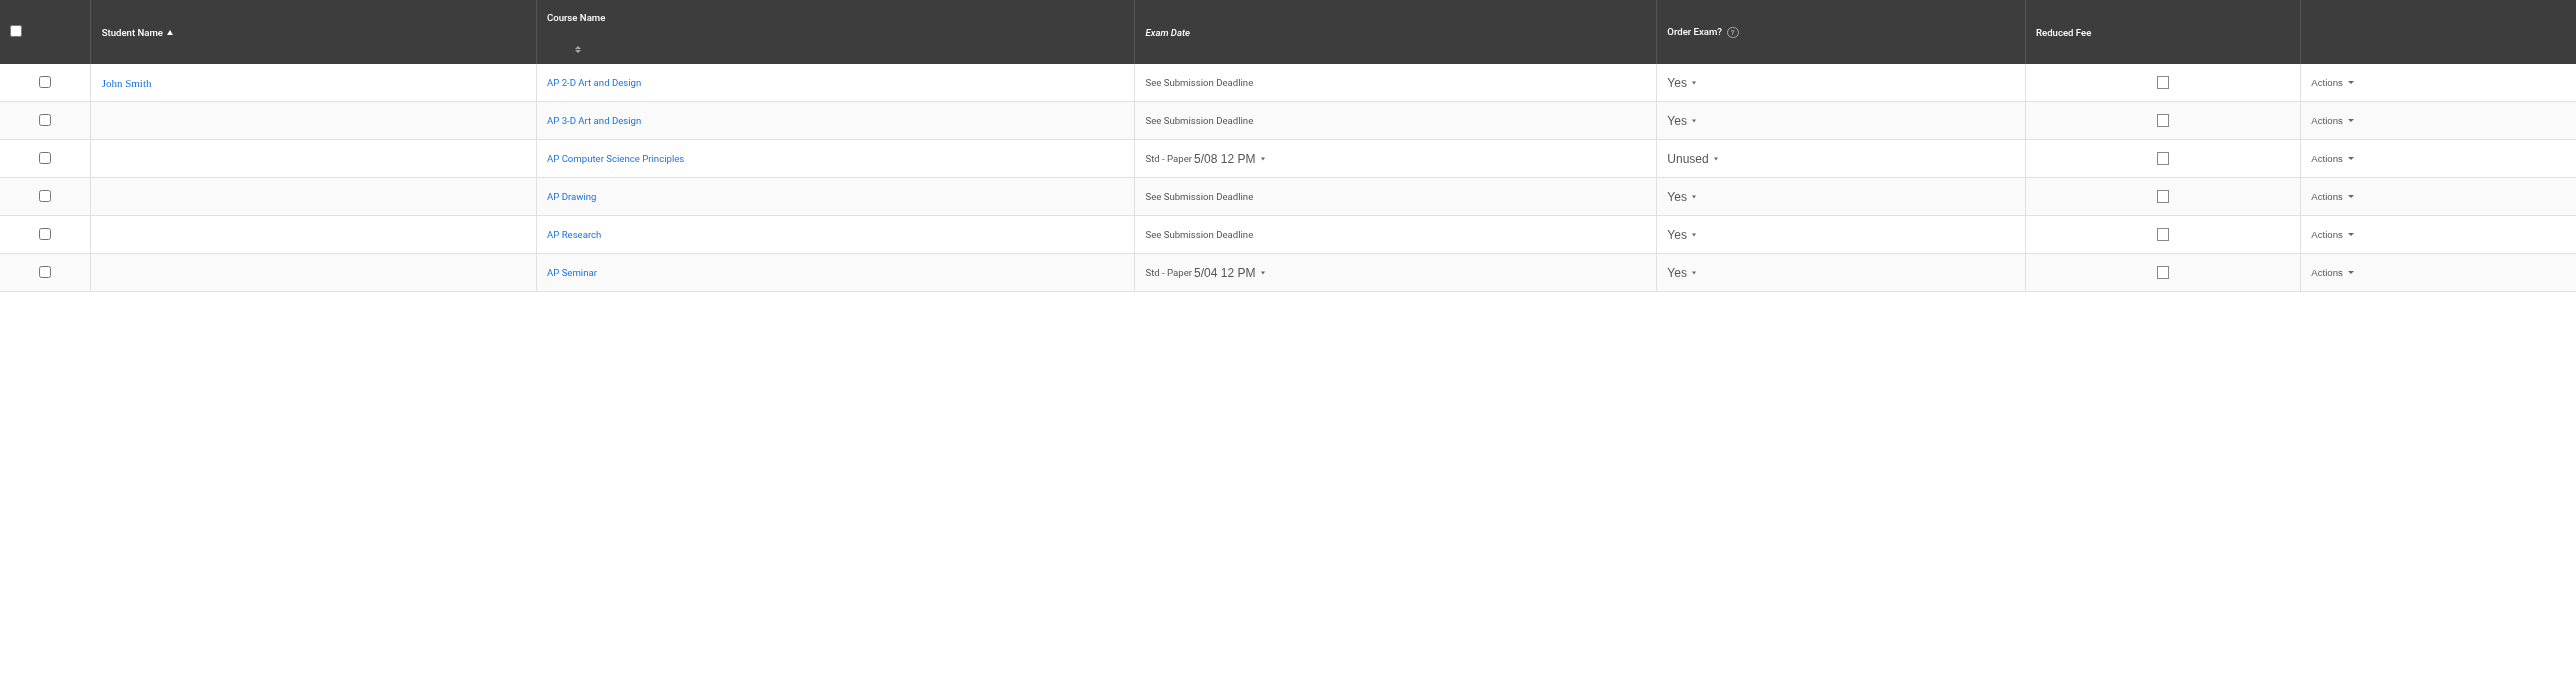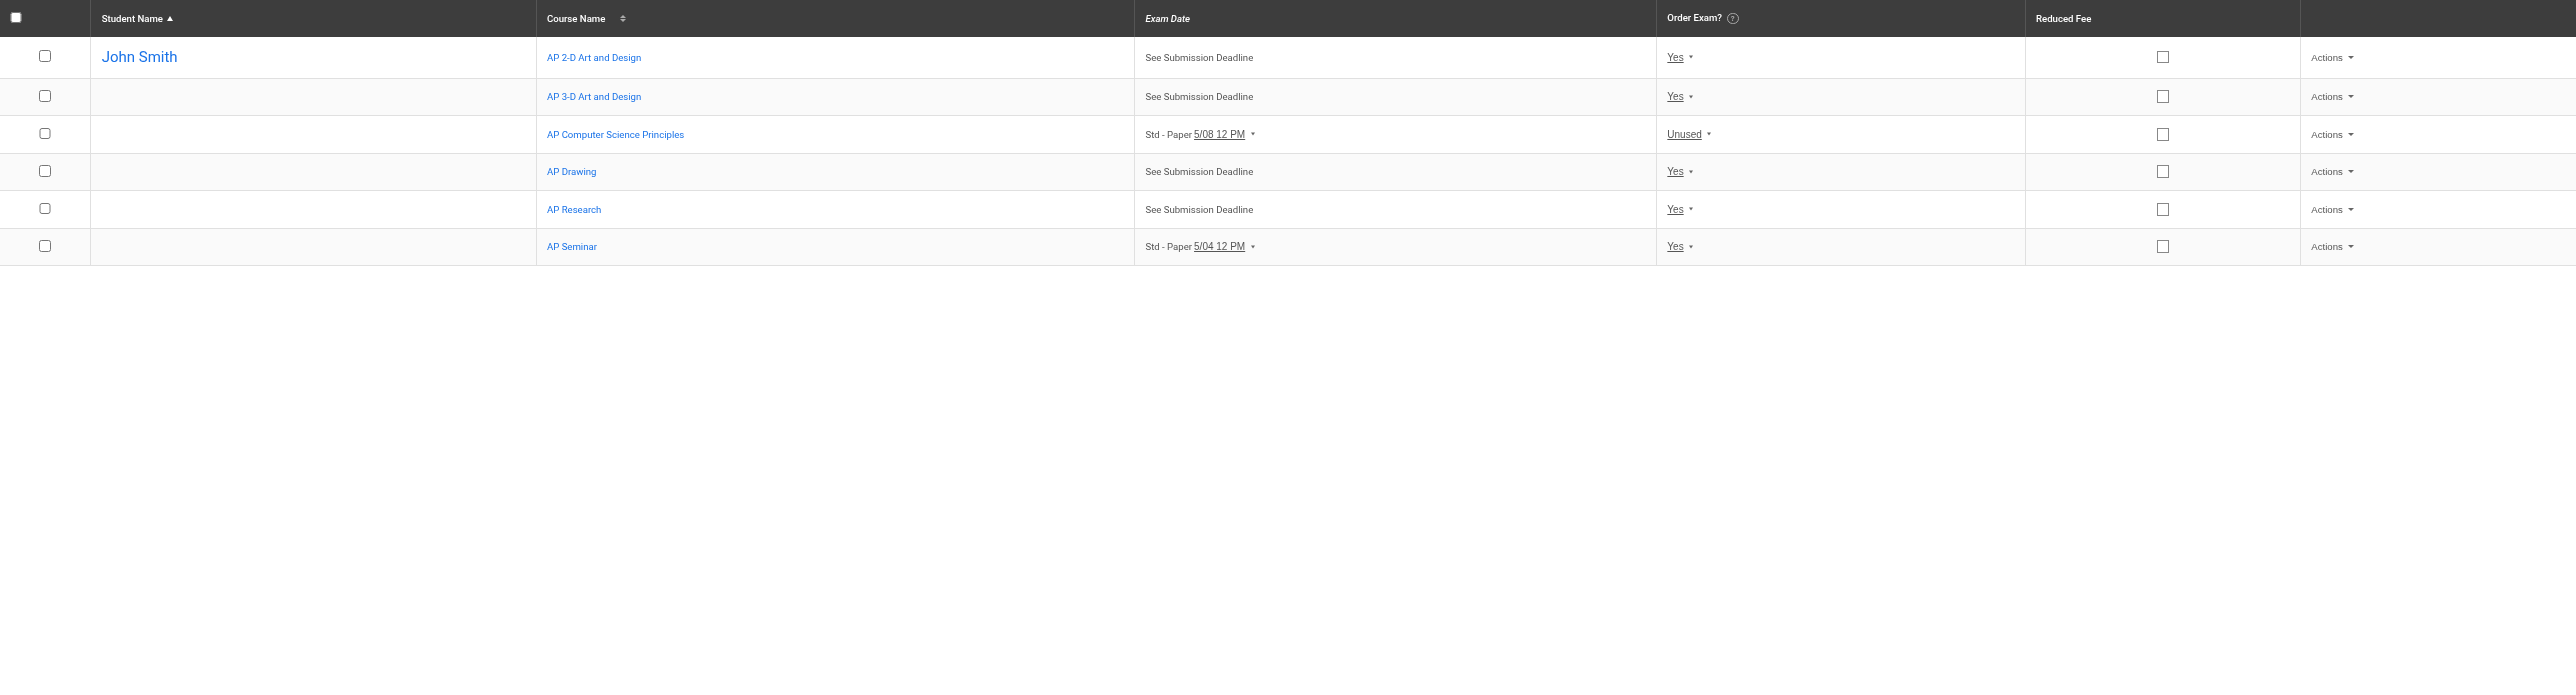--- a/index.html
+++ b/index.html
@@ -70,22 +70,23 @@
 
     input[type="checkbox"] {
       width: 11.5px;
       height: 11.5px;
       cursor: pointer;
       accent-color: #555;
     }
 
     .student-name {
       color: #1a73e8;
-      font-size: 15px;
-      cursor: pointer;
+      font-size: 11px;
+      cursor: pointer;
+      font-family: Liberation Serif, serif;
     }
 
     .course-link {
       color: #1a73e8;
       font-size: 9.6px;
       cursor: pointer;
       margin-top: 48px;
     }
 
     .order-cell {
@@ -120,21 +121,22 @@
       color: #aaa;
       font-size: 7.7px;
       font-weight: bold;
       margin-left: 2.6px;
       cursor: pointer;
     }
 
     .th-header-sort {
       display: inline-flex;
       align-items: center;
-      gap: 11px;
+      gap: 23px;
+      flex-direction: column;
     }
 
     .updown-icon {
       display: inline-flex;
       flex-direction: column;
       gap: 1.3px;
       margin-left: 3.8px;
       cursor: pointer;
     }
 
@@ -187,27 +189,26 @@
     
     .date-with-select {
       display: flex;
       align-items: center;
       gap: 2px;
     }
 
     select.inline-select {
       border: none;
       background: transparent;
-      font-size: 10px;
+      font-size: 12px;
       color: #555;
       cursor: pointer;
       appearance: none;
       -webkit-appearance: none;
       padding-right: 9px;
-      text-decoration: underline;
     }
 
     .select-wrapper {
       position: relative;
       display: inline-flex;
       align-items: center;
     }
 
     .select-wrapper::after {
       content: '';

